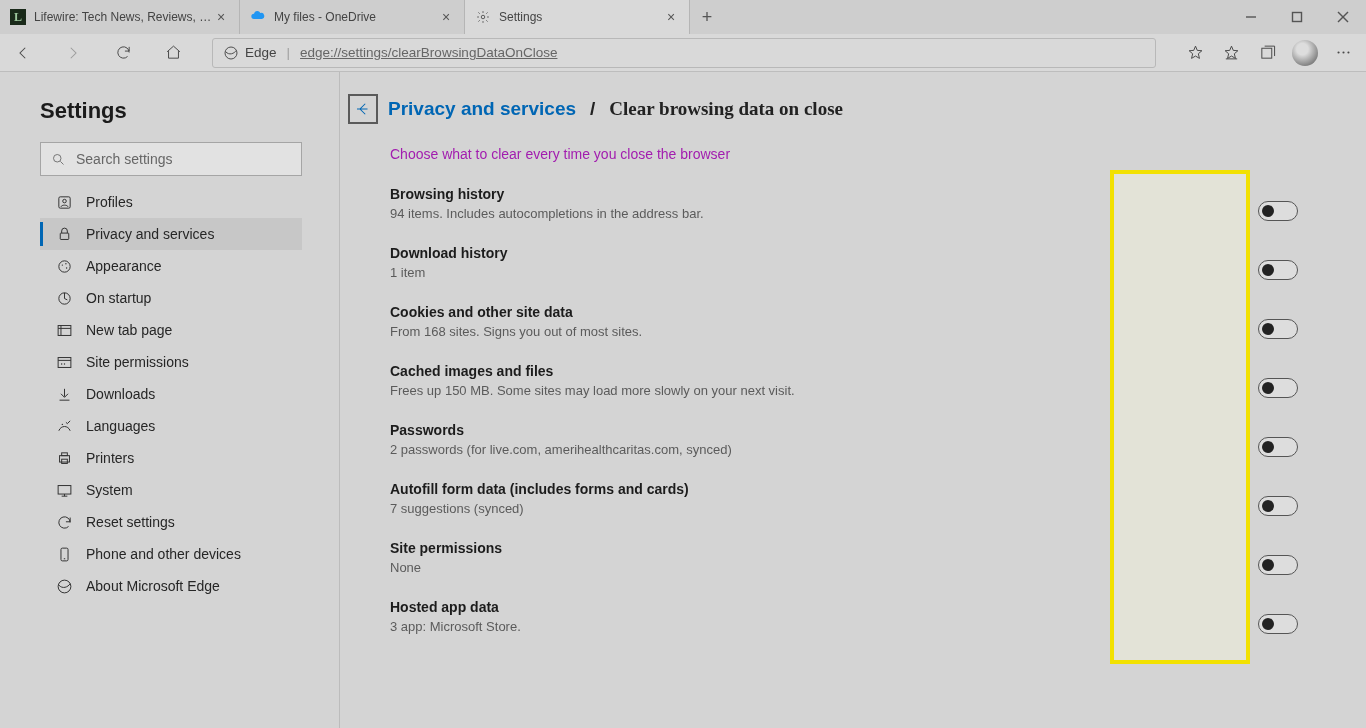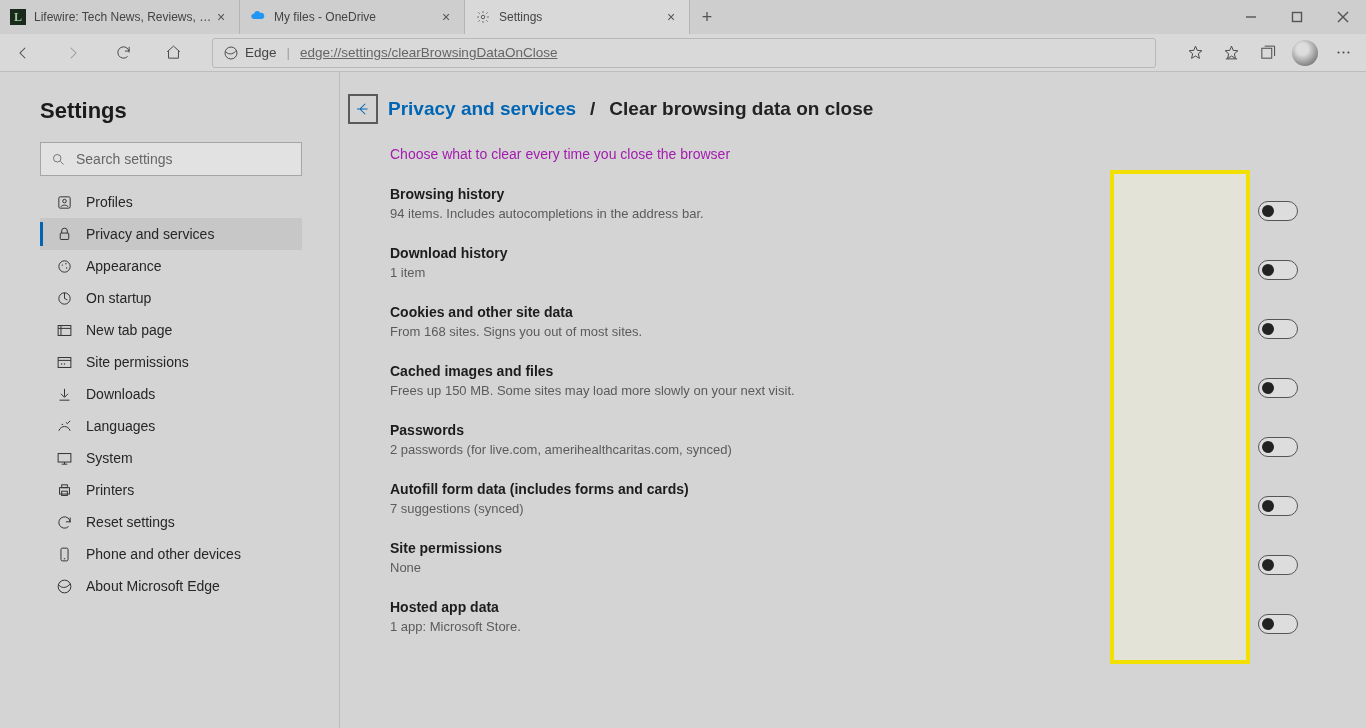--- a/index.html
+++ b/index.html
@@ -38,21 +38,21 @@
 .nav li { display: flex; align-items: center; height: 32px; padding: 0 10px 0 14px; font-size: 14px; color: #262626; cursor: pointer; position: relative; width: 262px;}
 .nav li.active { background: #c7c7c7; }
 .nav li.active::before { content: ""; position: absolute; left: 0; top: 4px; bottom: 4px; width: 3px; background: #0066b4; }
 .nav li .icon { width: 20px; height: 20px; margin-right: 12px; display: inline-flex; align-items: center; justify-content: center; color: #333;}
 
 .main { flex: 1; padding: 22px 48px 0 8px; position: relative; }
 .page-header { display: flex; align-items: center; gap: 10px; margin-bottom: 22px; }
 .back-box { width: 30px; height: 30px; border: 2px solid #5a5a5a; display: flex; align-items: center; justify-content: center; cursor: pointer; }
 .crumb-link { color: #0066b4; font-size: 19px; font-weight: 600; }
 .crumb-sep { color: #222; font-size: 19px; font-weight: 600; margin: 0 4px;}
-.crumb-cur { color: #222; font-size: 19px; font-weight: 600; }
+.crumb-cur { color: #222; font-size: 19px; font-weight: 600; font-family: Liberation Serif, serif; }
 .sub-desc { font-size: 14px; color: #a21caf; margin: 0 0 24px 42px; }
 
 .options { margin-left: 42px; }
 .opt-row { display: flex; align-items: flex-end; justify-content: space-between; margin-bottom: 24px; padding-right: 20px;}
 .opt-text .opt-title { font-size: 14px; font-weight: 600; color: #1c1c1c; margin-bottom: 4px; }
 .opt-text .opt-desc { font-size: 13px; color: #5b5b5b; }
 .toggle { width: 40px; height: 20px; border: 1px solid #555; border-radius: 10px; background: #ddd; position: relative; flex-shrink: 0; cursor: pointer; margin-top: 2px;}
 .toggle::after { content: ""; position: absolute; left: 3px; top: 3px; width: 12px; height: 12px; background: #222; border-radius: 50%; }
 
 .highlight-box { position: absolute; border: 4px solid #f2e100; background: rgba(255,254,220,0.35); pointer-events: none; }
@@ -256,36 +256,36 @@
               <path d="M4 18c3-8 13-8 16 0"></path>
               <circle cx="9" cy="9" r="1" fill="currentColor" stroke="none"></circle>
               <path d="M14 6l2 2 4-4"></path>
             </svg>
           </span>
           <span>Languages</span>
         </li>
         <li>
           <span class="icon">
             <svg width="17" height="17" viewBox="0 0 24 24">
+              <rect x="5" y="8" width="14" height="9"></rect>
+              <rect x="8" y="4" width="8" height="4"></rect>
+              <rect x="8" y="13" width="8" height="6"></rect>
+            </svg>
+          </span>
+          <span>Printers</span>
+        </li>
+        <li>
+          <span class="icon">
+            <svg width="17" height="17" viewBox="0 0 24 24">
               <rect x="3" y="5" width="18" height="12"></rect>
               <line x1="8" y1="20" x2="16" y2="20"></line>
               <line x1="12" y1="17" x2="12" y2="20"></line>
             </svg>
           </span>
           <span>System</span>
-        </li>
-        <li>
-          <span class="icon">
-            <svg width="17" height="17" viewBox="0 0 24 24">
-              <rect x="5" y="8" width="14" height="9"></rect>
-              <rect x="8" y="4" width="8" height="4"></rect>
-              <rect x="8" y="13" width="8" height="6"></rect>
-            </svg>
-          </span>
-          <span>Printers</span>
         </li>
         <li>
           <span class="icon">
             <svg width="17" height="17" viewBox="0 0 24 24">
               <path d="M20 12a8 8 0 10-2.3 5.6M20 5v6h-6"></path>
             </svg>
           </span>
           <span>Reset settings</span>
         </li>
         <li>
@@ -367,21 +367,21 @@
         <div class="opt-row">
           <div class="opt-text">
             <div class="opt-title">Site permissions</div>
             <div class="opt-desc">None</div>
           </div>
           <div class="toggle"></div>
         </div>
         <div class="opt-row">
           <div class="opt-text">
             <div class="opt-title">Hosted app data</div>
-            <div class="opt-desc">1 app: Microsoft Store.</div>
+            <div class="opt-desc">3 app: Microsoft Store.</div>
           </div>
           <div class="toggle"></div>
         </div>
       </div>
 
     <div class="highlight-box" style="left:770px; top:98px; width:140px; height:494px;"></div>
   </div>
 </div>
 
 </body></html>

